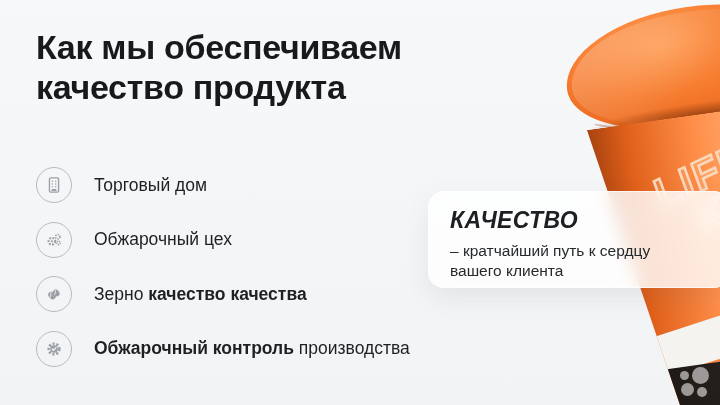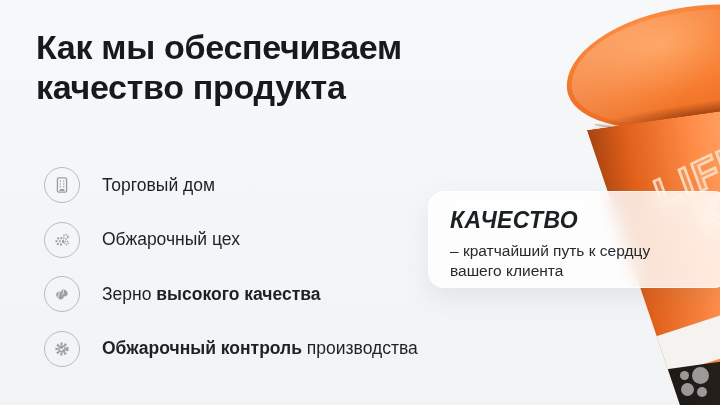--- a/index.html
+++ b/index.html
@@ -8,21 +8,21 @@
     background:linear-gradient(180deg,#f7f8f9 0%,#f4f5f7 60%,#f2f3f5 100%);
     font-family:"Liberation Sans", sans-serif;color:#1b1e21;
   }
   
   .title{
     position:absolute;left:36px;top:28px;margin:0;
     font-size:34px;line-height:1.17;font-weight:700;letter-spacing:-0.3px;
     color:#17191c;white-space:pre-line;z-index:2;
   }
   
-  .features{position:absolute;left:44px;top:158px;list-style:none;margin:0;padding:0;z-index:2;}
+  .features{position:absolute;left:36px;top:158px;list-style:none;margin:0;padding:0;z-index:2;}
   .feature{display:flex;align-items:center;height:54.5px;}
   .icon-circle{
     width:34px;height:34px;border:1.5px solid #b7bbc1;border-radius:50%;
     display:flex;align-items:center;justify-content:center;flex:0 0 auto;
     background:transparent;
   }
   .feature-text{margin-left:22px;font-size:17.5px;color:#1e2124;font-weight:400;}
   .feature-text b{font-weight:700;}
   
   .cup-wrap{
@@ -136,21 +136,21 @@
 
     <li class="feature">
       <span class="icon-circle">
         <svg width="20" height="20" viewBox="0 0 24 24" fill="none">
           <ellipse cx="9.6" cy="13.8" rx="3.9" ry="5.1" transform="rotate(-38 9.6 13.8)" fill="#9aa0a6"></ellipse>
           <path d="M6.6 16.6 C8 15.2 8.6 13.6 8.2 11.6 C8 10.6 8.3 9.8 9.2 9.2" stroke="#f6f7f8" stroke-width="1.1"></path>
           <ellipse cx="14.8" cy="10.6" rx="3.4" ry="4.5" transform="rotate(-38 14.8 10.6)" fill="#9aa0a6"></ellipse>
           <path d="M12.2 13 C13.4 11.8 13.9 10.4 13.6 8.8 C13.5 8 13.8 7.3 14.5 6.8" stroke="#f6f7f8" stroke-width="1.1"></path>
         </svg>
       </span>
-      <span class="feature-text"><span>Зерно </span><b>высокого качества</b><span></span></span>
+      <span class="feature-text"><span>Зерно </span><b>качество качества</b><span></span></span>
     </li>
 
     <li class="feature">
       <span class="icon-circle">
         <svg width="20" height="20" viewBox="0 0 24 24" fill="none">
           <circle cx="12" cy="12" r="6.4" stroke="#9aa0a6" stroke-width="3" stroke-dasharray="2.6 2"></circle>
           <circle cx="12" cy="12" r="4.6" fill="#9aa0a6"></circle>
           <path d="M9.8 12 L11.4 13.6 L14.4 10.4" stroke="#f6f7f8" stroke-width="1.5" stroke-linecap="round" stroke-linejoin="round"></path>
         </svg>
       </span>

